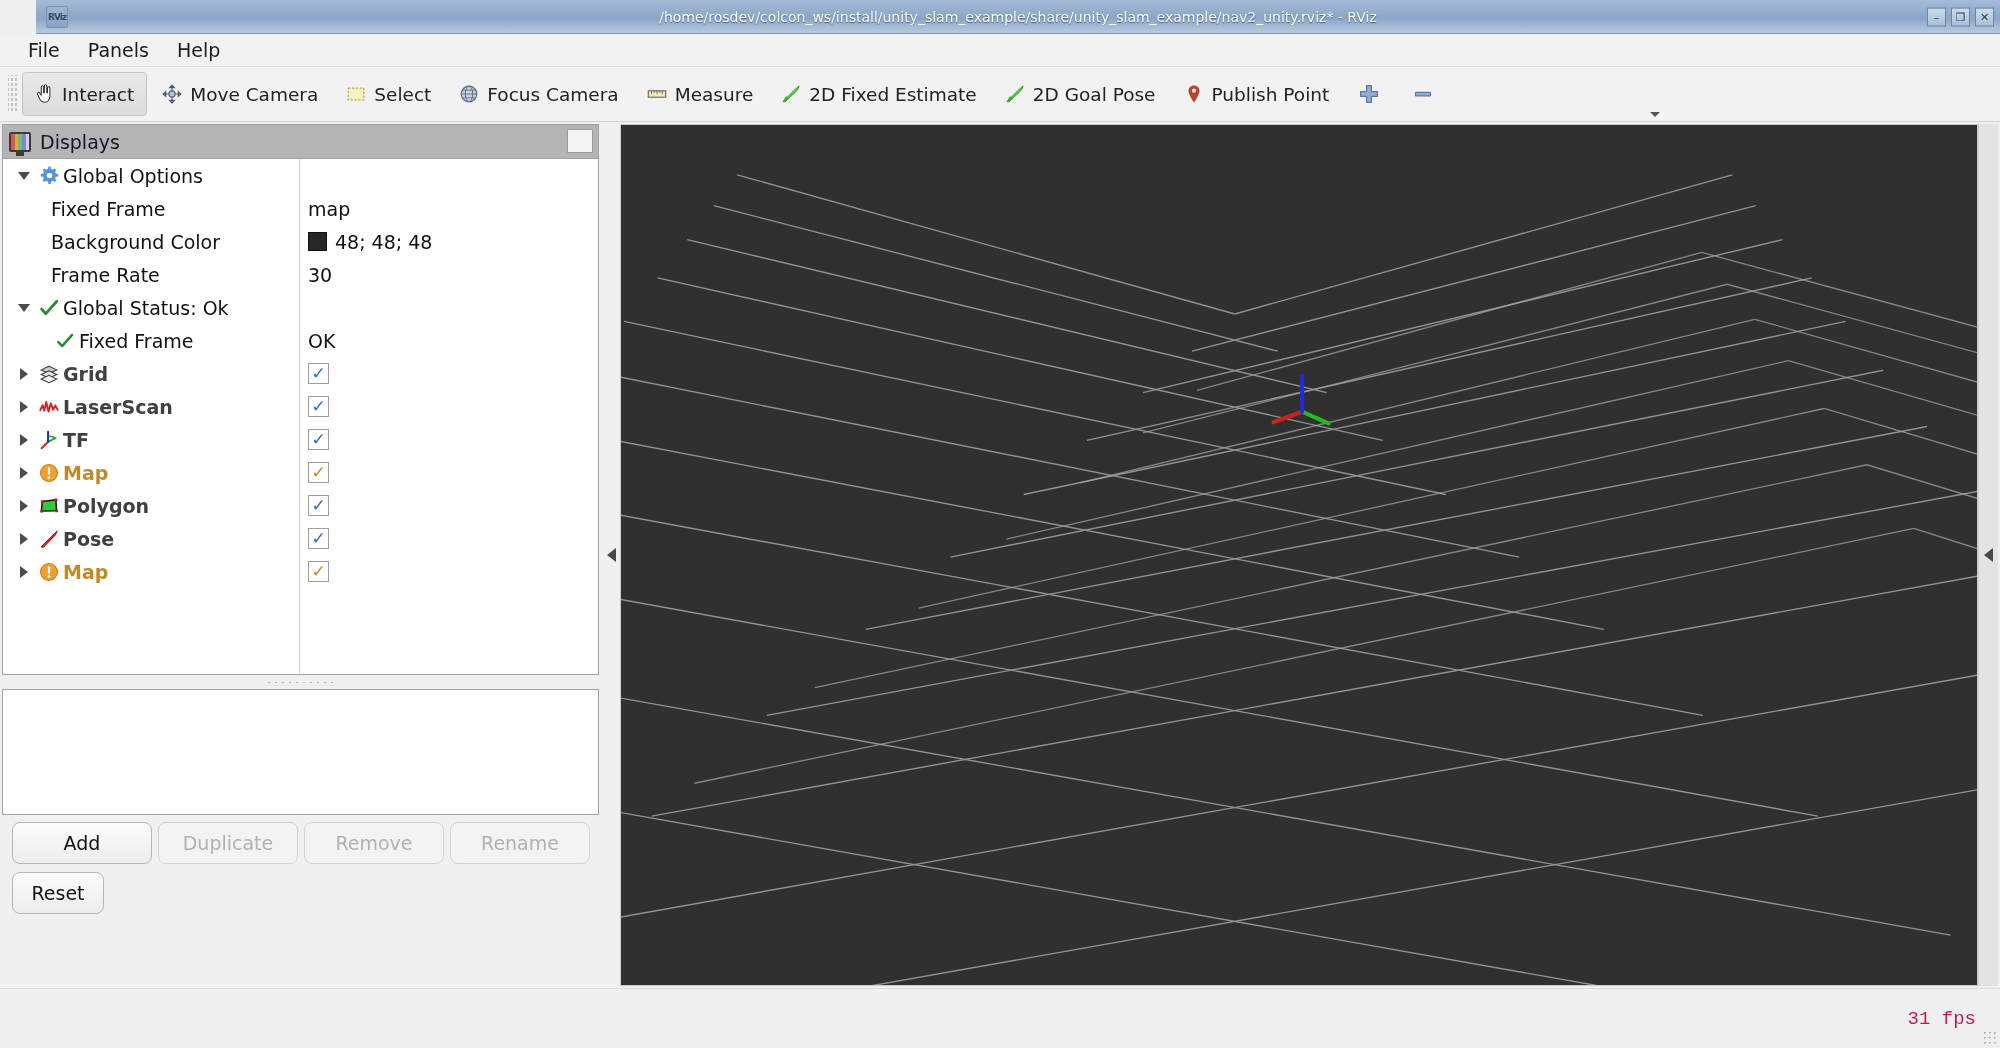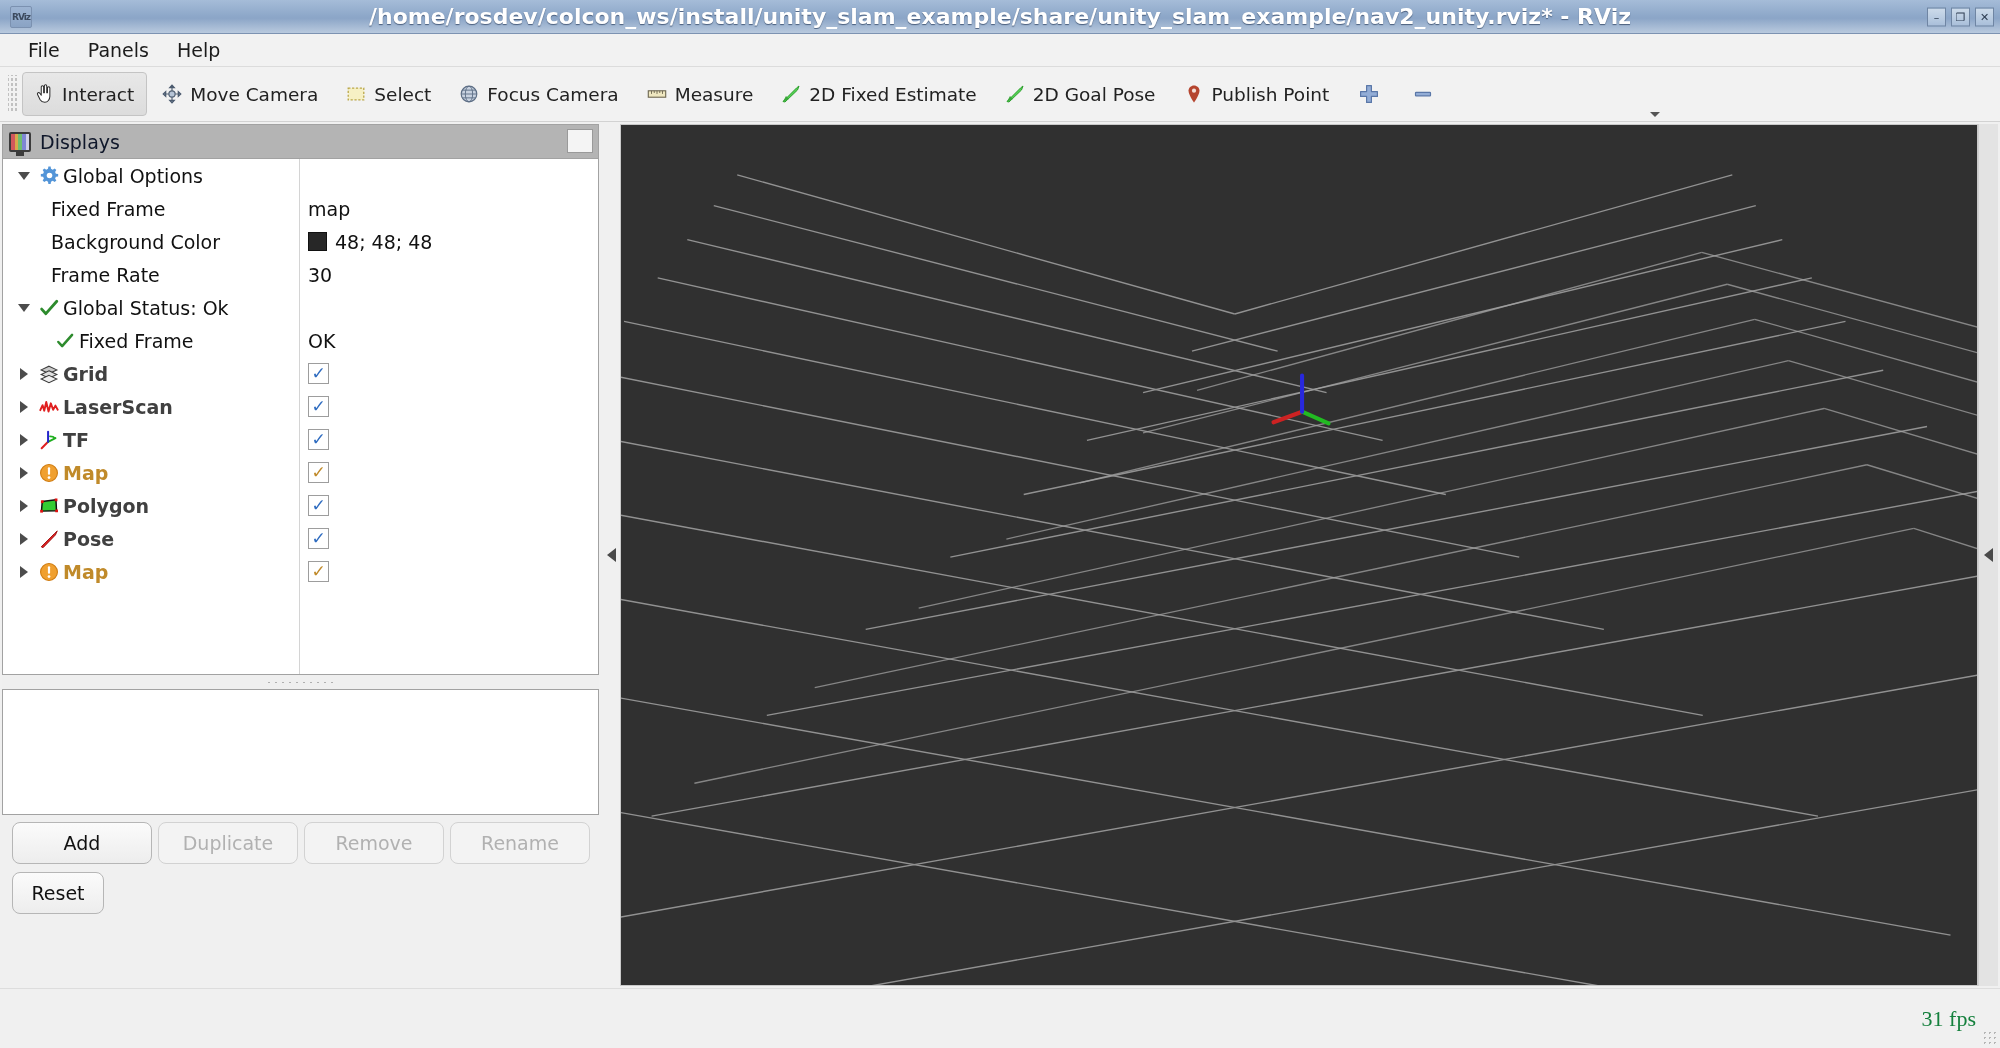--- a/index.html
+++ b/index.html
@@ -23,40 +23,41 @@
   
   .titlebar {
     height: 34px;
     flex: 0 0 34px;
     background: linear-gradient(to bottom, #a5bcd8 0%, #8fa9ca 45%, #8ba5c7 55%, #b9cade 100%);
     border-bottom: 1px solid #7d93b2;
     display: flex;
     align-items: center;
     position: relative;
     padding: 0 4px;
+    margin-left: 36px;
   }
   .titlebar-icon {
     width: 22px; height: 22px;
     margin-left: 6px;
     background: linear-gradient(to bottom, #9db4d2, #8aa3c4);
     border: 1px solid #7b91b0;
     border-radius: 2px;
     display: flex; align-items: center; justify-content: center;
     font-size: 9px;
     color: #3c4a5e;
     font-weight: bold;
     letter-spacing: -1px;
     overflow: hidden;
   }
   .titlebar-title {
     position: absolute;
     left: 0; right: 0;
     text-align: center;
-    font-size: 22px;
-    font-weight: bold;
+    font-size: 14px;
+    font-weight: normal;
     color: #ffffff;
     text-shadow: 0 1px 1px rgba(60,80,110,0.85);
     pointer-events: none;
     white-space: nowrap;
     overflow: hidden;
   }
   .titlebar-buttons {
     position: absolute;
     right: 6px; top: 50%;
     transform: translateY(-50%);
@@ -341,23 +342,23 @@
     flex: 0 0 60px;
     background: #f0f0f0;
     border-top: 1px solid #dddddd;
     display: flex;
     align-items: center;
     justify-content: flex-end;
     padding-right: 24px;
     position: relative;
   }
   .fps {
-    font-size: 22px;
-    color: #15803d;
-    font-family: Liberation Serif, serif;
+    font-size: 19px;
+    color: #be185d;
+    font-family: Liberation Mono, monospace;
   }
   .status-grip {
     position: absolute; right: 2px; bottom: 2px;
     width: 16px; height: 16px;
     background-image: radial-gradient(#b5b5b5 1px, transparent 1px);
     background-size: 5px 5px;
   }
 </style>
 </head>
 <body>

